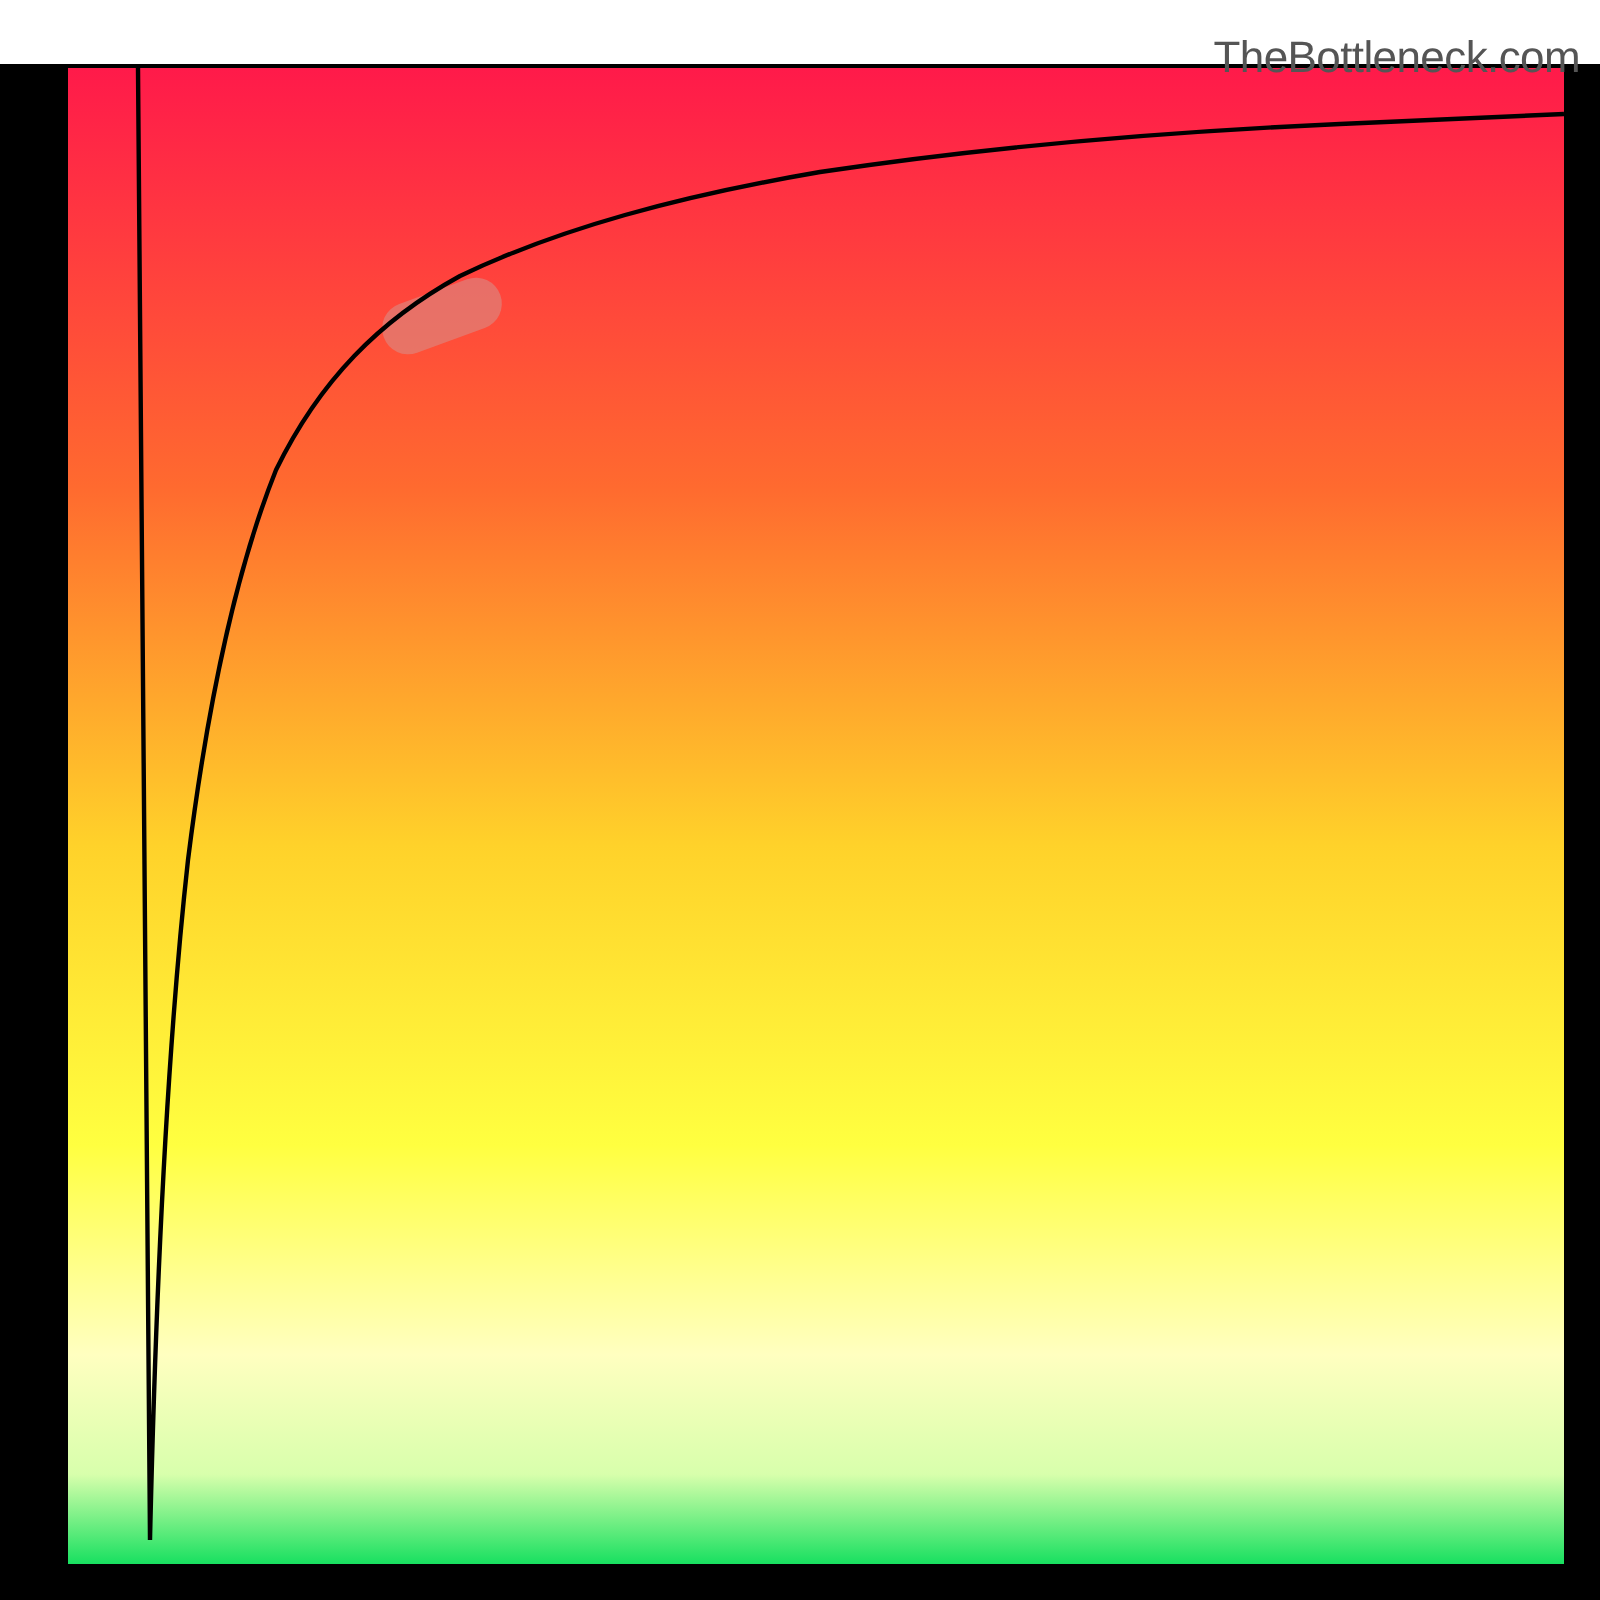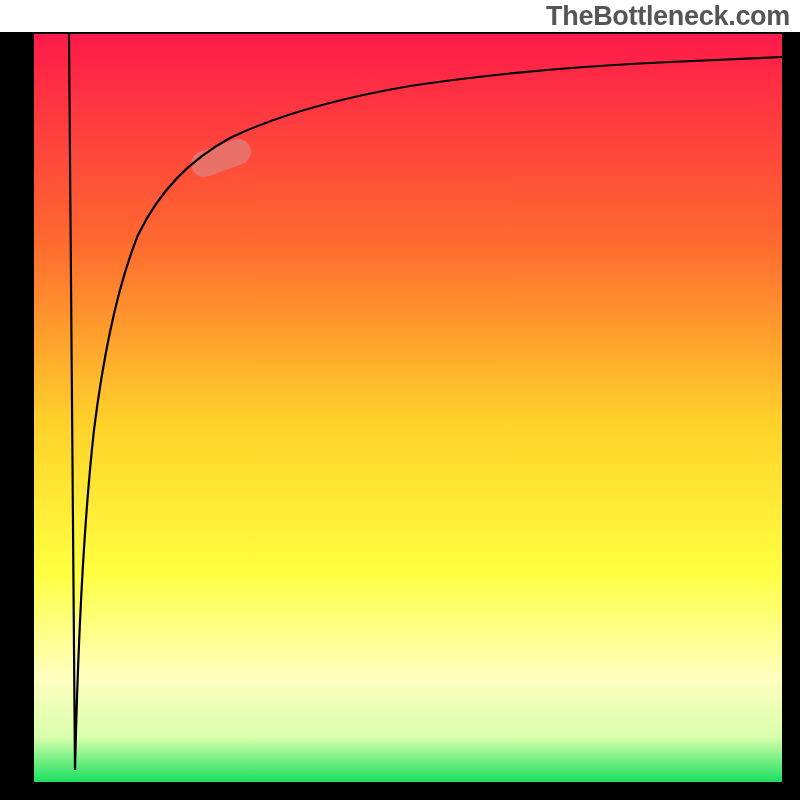--- a/index.html
+++ b/index.html
@@ -11,25 +11,25 @@
     background: #ffffff;
     overflow: hidden;
   }
   .container {
     position: relative;
     width: 800px;
     height: 800px;
   }
   .attribution {
     position: absolute;
-    top: 1px;
+    top: 16px;
     right: 10px;
-    font-size: 27px;
+    font-size: 22px;
     color: #555;
-    font-weight: 700;
+    font-weight: 400;
     letter-spacing: -0.3px;
   }
   svg {
     display: block;
   }
 </style>
 </head>
 <body>
 
 <div class="container">

